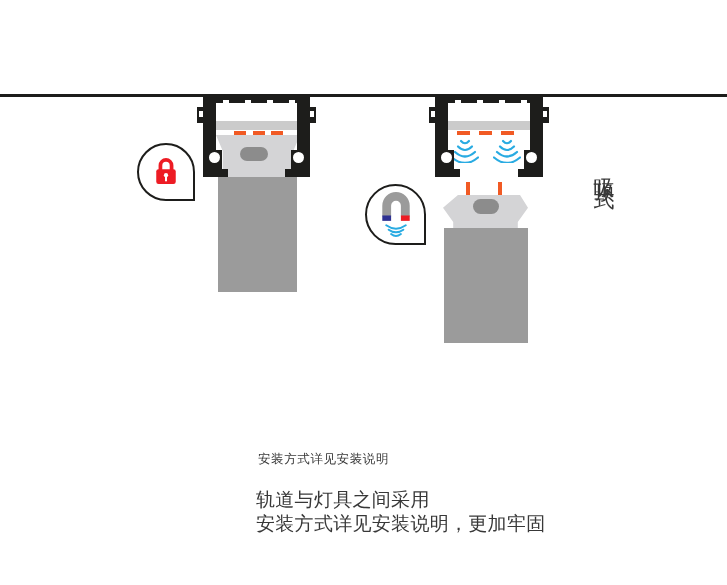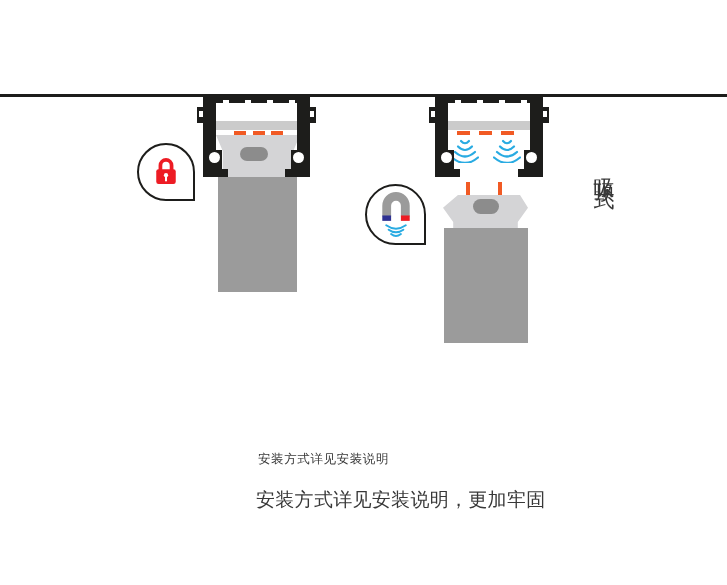--- a/index.html
+++ b/index.html
@@ -158,16 +158,17 @@
         <path d="M8 35 q10 7 20 0"></path>
         <path d="M10.5 39.5 q7.5 5.5 15 0"></path>
         <path d="M13 44 q5 4 10 0"></path>
       </g>
     </svg>
   </div>
 
   <div class="v-label">吸顶式</div>
   <div class="note-small">安装方式详见安装说明</div>
   <div class="desc">
+    <div>轨道与灯具之间采用</div>
     <div>安装方式详见安装说明，更加牢固</div>
   </div>
 
 </div>
 
 </body></html>

